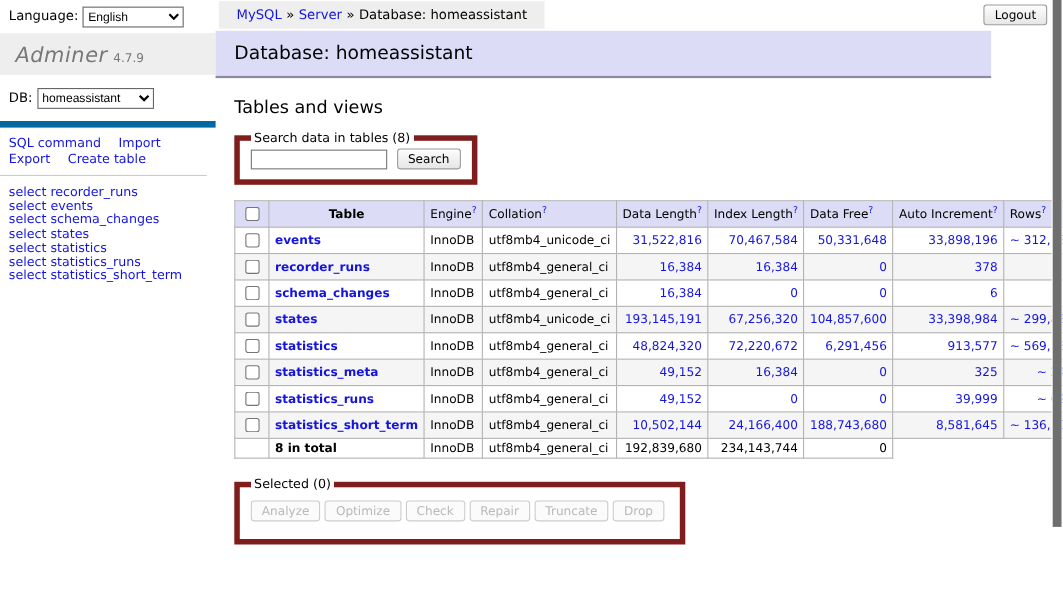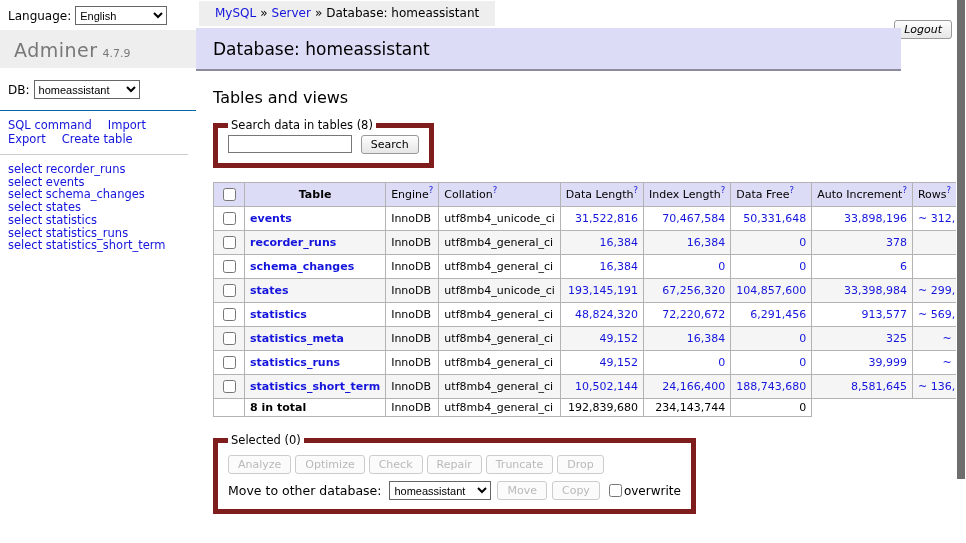--- a/index.html
+++ b/index.html
@@ -7,28 +7,28 @@
   #screen {
     position:relative; width:966px; height:543px; overflow:hidden;
     background:#fff; color:#000;
     font-family:"DejaVu Sans","Liberation Sans",sans-serif; font-size:12px;
   }
   a { color:#1414dd; text-decoration:none; cursor:pointer; }
 
   
   #lang { position:absolute; top:6px; left:8px; font-size:12px; }
   #lang select { margin-left:4px; width:92px; height:19px; font-size:11px; border:1px solid #666; background:#fff; }
-  #logout-btn { position:absolute; top:20px; right:14px;font-style:italic; }
+  #logout-btn { position:absolute; top:4px; right:14px; }
 
   
   #sidebar { position:absolute; top:30px; left:0; width:196px; }
   #app-title { height:38px; background:#eee; display:flex; align-items:baseline; padding:9px 0 0 14px; }
-  #app-title .name { font-size:19px; color:#787878; letter-spacing:.5px; }
+  #app-title .name { font-style:italic; font-size:19px; color:#787878; letter-spacing:.5px; }
   #app-title .ver { font-size:11px; color:#787878; margin-left:5px; }
-  .db-row { padding:12px 0 11px 8px; border-bottom:1px solid #0369a1; }
+  .db-row { padding:12px 0 11px 8px; border-bottom:6px solid #0369a1; }
   .db-row select { margin-left:4px; width:106px; height:19px; font-size:11px; border:1px solid #666; background:#fff; }
   .menu-links { padding:7px 0 8px 8px; border-bottom:1px solid #ccc; width:188px; font-size:11.5px; line-height:14px; }
   .menu-links a { margin-right:16px; white-space:nowrap; display:inline-block; }
   .table-links { padding:8px 0 0 8px; font-size:11.5px; }
   .table-links a { display:block; line-height:12.7px; white-space:nowrap; }
 
   
   #main { position:absolute; left:196px; top:0; width:770px; }
   #breadcrumb { display:inline-block; background:#eee; padding:5px 16px 6px; margin:1px 0 0 3px; font-size:12px; }
   #breadcrumb .sep { color:#000; margin:0 4px; }
@@ -228,30 +228,20 @@
               <td class="num">192,839,680</td>
               <td class="num">234,143,744</td>
               <td class="num">0</td>
             </tr>
           </tbody>
       </table>
 
       <fieldset id="selected-fs">
         <legend>Selected (0)</legend>
         <div class="btn-row" id="selected-buttons"><button disabled="">Analyze</button><button disabled="">Optimize</button><button disabled="">Check</button><button disabled="">Repair</button><button disabled="">Truncate</button><button disabled="">Drop</button></div>
-        <div class="move-row">
-          <span>Move to other database:</span>
-          <select><option>homeassistant</option></select>
-          <button disabled="">Move</button>
-          <button disabled="">Copy</button>
-          <label>
-            <input type="checkbox" style="">
-            <span>overwrite</span>
-          </label>
-        </div>
       </fieldset>
 
       
 
       
       
 
       
     </div>
   </div>

